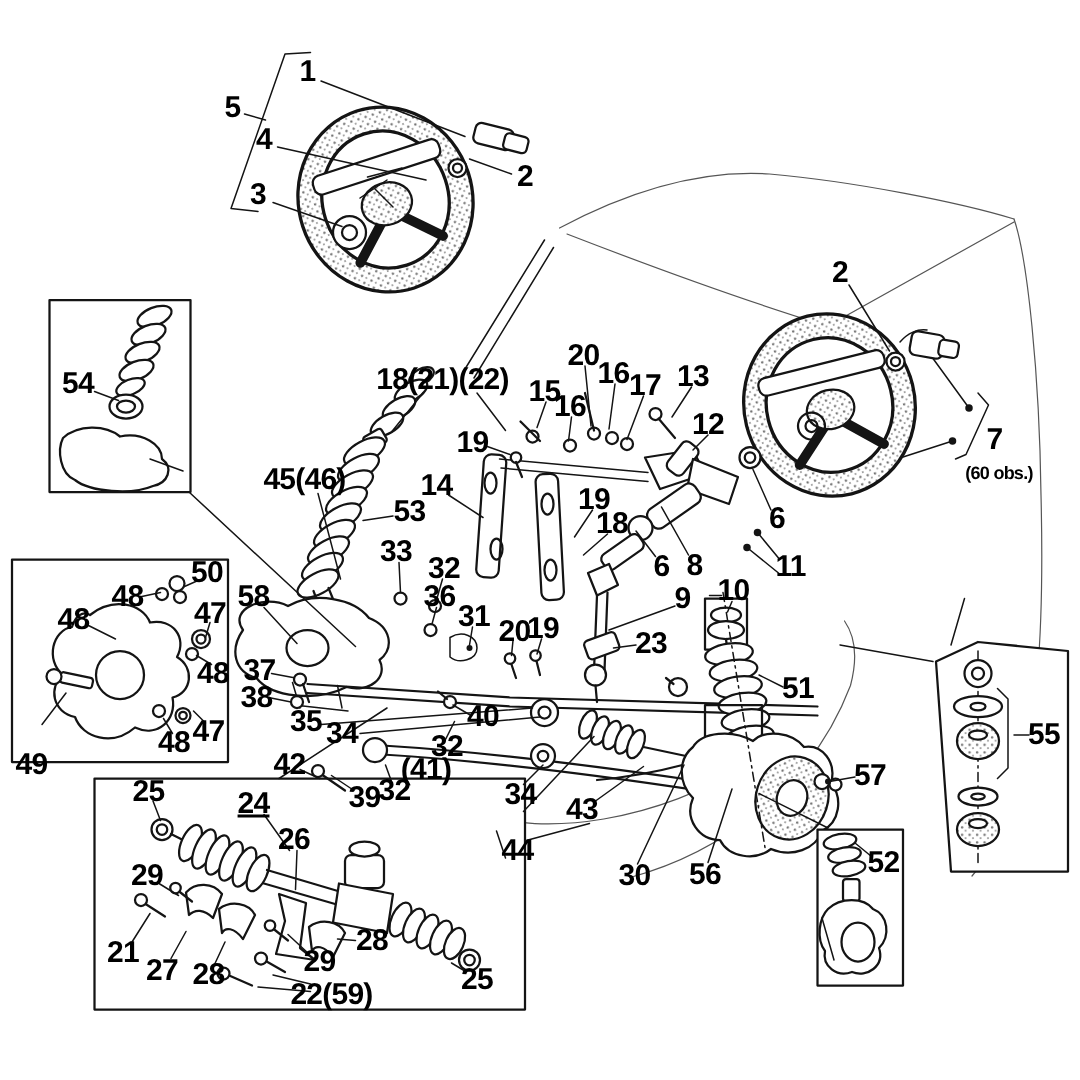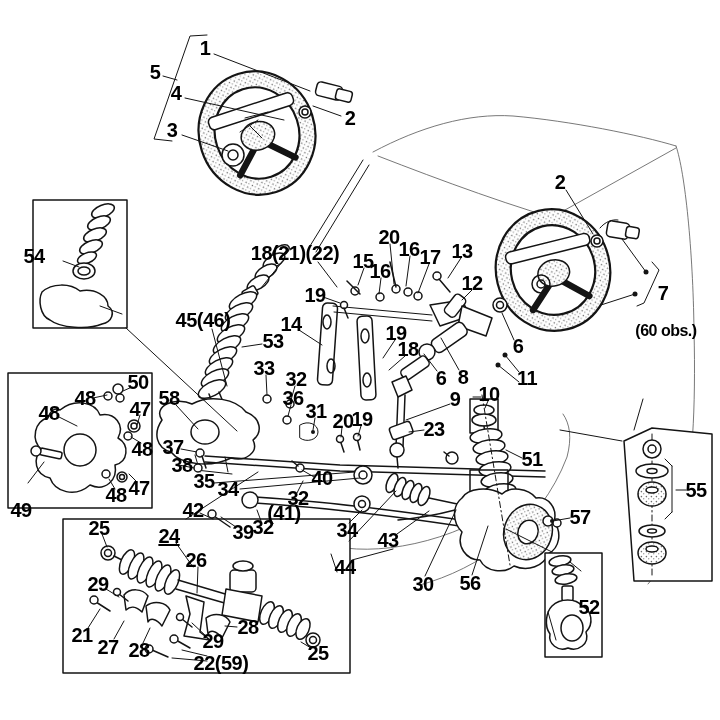--- a/index.html
+++ b/index.html
@@ -377,22 +377,22 @@
 </svg>
 
 <div id="label-layer">
       <div class="lbl" style="left: 205px; top: 48px;">1</div>
       <div class="lbl" style="left: 155px; top: 72px;">5</div>
       <div class="lbl" style="left: 176px; top: 93px;">4</div>
       <div class="lbl" style="left: 172px; top: 130px;">3</div>
       <div class="lbl" style="left: 350px; top: 118px;">2</div>
       <div class="lbl" style="left: 560px; top: 182px;">2</div>
       <div class="lbl" style="left: 663px; top: 293px;">7</div>
-      <div class="lbl" style="left: 666px; top: 315px; font-size: 16px; margin-top: 16px;">(60 obs.)</div>
-      <div class="lbl" style="left: 34px; top: 256px;">54</div>
+      <div class="lbl" style="left: 666px; top: 315px; font-size: 12px;">(60 obs.)</div>
+      <div class="lbl" style="left: 52px; top: 256px;">54</div>
       <div class="lbl" style="left: 295px; top: 253px;">18(21)(22)</div>
       <div class="lbl" style="left: 389px; top: 237px;">20</div>
       <div class="lbl" style="left: 409px; top: 249px;">16</div>
       <div class="lbl" style="left: 430px; top: 257px;">17</div>
       <div class="lbl" style="left: 462px; top: 251px;">13</div>
       <div class="lbl" style="left: 363px; top: 261px;">15</div>
       <div class="lbl" style="left: 380px; top: 271px;">16</div>
       <div class="lbl" style="left: 472px; top: 283px;">12</div>
       <div class="lbl" style="left: 315px; top: 295px;">19</div>
       <div class="lbl" style="left: 291px; top: 324px;">14</div>
@@ -413,21 +413,21 @@
       <div class="lbl" style="left: 343px; top: 421px;">20</div>
       <div class="lbl" style="left: 362px; top: 419px;">19</div>
       <div class="lbl" style="left: 434px; top: 429px;">23</div>
       <div class="lbl" style="left: 169px; top: 398px;">58</div>
       <div class="lbl" style="left: 138px; top: 382px;">50</div>
       <div class="lbl" style="left: 85px; top: 398px;">48</div>
       <div class="lbl" style="left: 49px; top: 413px;">48</div>
       <div class="lbl" style="left: 140px; top: 409px;">47</div>
       <div class="lbl" style="left: 142px; top: 449px;">48</div>
       <div class="lbl" style="left: 173px; top: 447px;">37</div>
-      <div class="lbl" style="left: 171px; top: 465px; margin-left: 11px;">38</div>
+      <div class="lbl" style="left: 171px; top: 465px;">38</div>
       <div class="lbl" style="left: 21px; top: 490px; margin-top: 20px;">49</div>
       <div class="lbl" style="left: 116px; top: 495px;">48</div>
       <div class="lbl" style="left: 139px; top: 488px;">47</div>
       <div class="lbl" style="left: 204px; top: 481px;">35</div>
       <div class="lbl" style="left: 228px; top: 489px;">34</div>
       <div class="lbl" style="left: 322px; top: 478px;">40</div>
       <div class="lbl" style="left: 193px; top: 510px;">42</div>
       <div class="lbl" style="left: 298px; top: 498px;">32</div>
       <div class="lbl" style="left: 284px; top: 513px;">(41)</div>
       <div class="lbl" style="left: 243px; top: 532px;">39</div>
@@ -444,15 +444,15 @@
       <div class="lbl" style="left: 213px; top: 641px;">29</div>
       <div class="lbl" style="left: 221px; top: 663px;">22(59)</div>
       <div class="lbl" style="left: 248px; top: 627px;">28</div>
       <div class="lbl" style="left: 318px; top: 653px;">25</div>
       <div class="lbl" style="left: 347px; top: 530px;">34</div>
       <div class="lbl" style="left: 388px; top: 540px;">43</div>
       <div class="lbl" style="left: 345px; top: 567px;">44</div>
       <div class="lbl" style="left: 423px; top: 584px;">30</div>
       <div class="lbl" style="left: 470px; top: 583px;">56</div>
       <div class="lbl" style="left: 580px; top: 517px;">57</div>
-      <div class="lbl" style="left: 589px; top: 607px;">52</div>
+      <div class="lbl" style="left: 589px; top: 575px;">52</div>
     </div>
 </div>
 
 </body></html>

